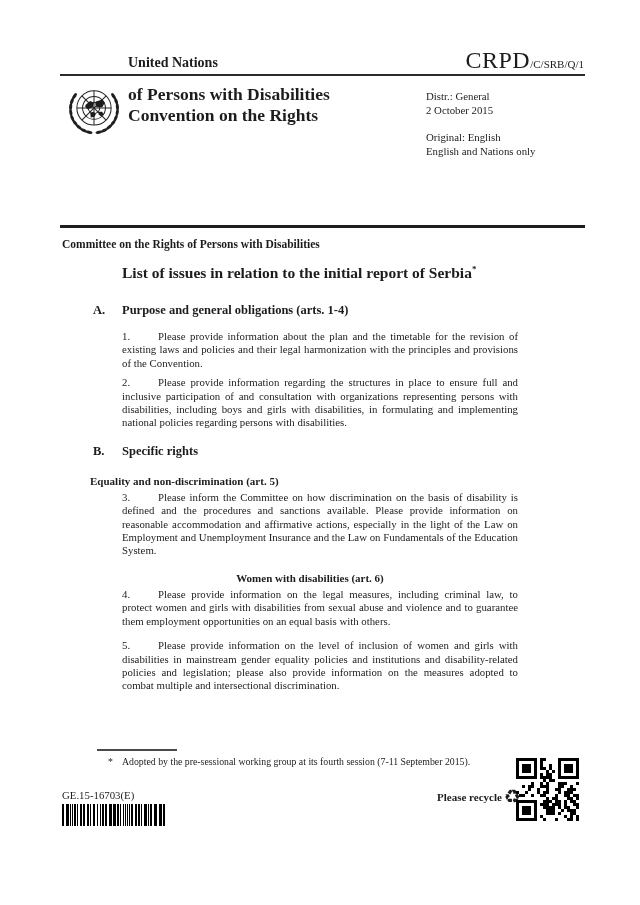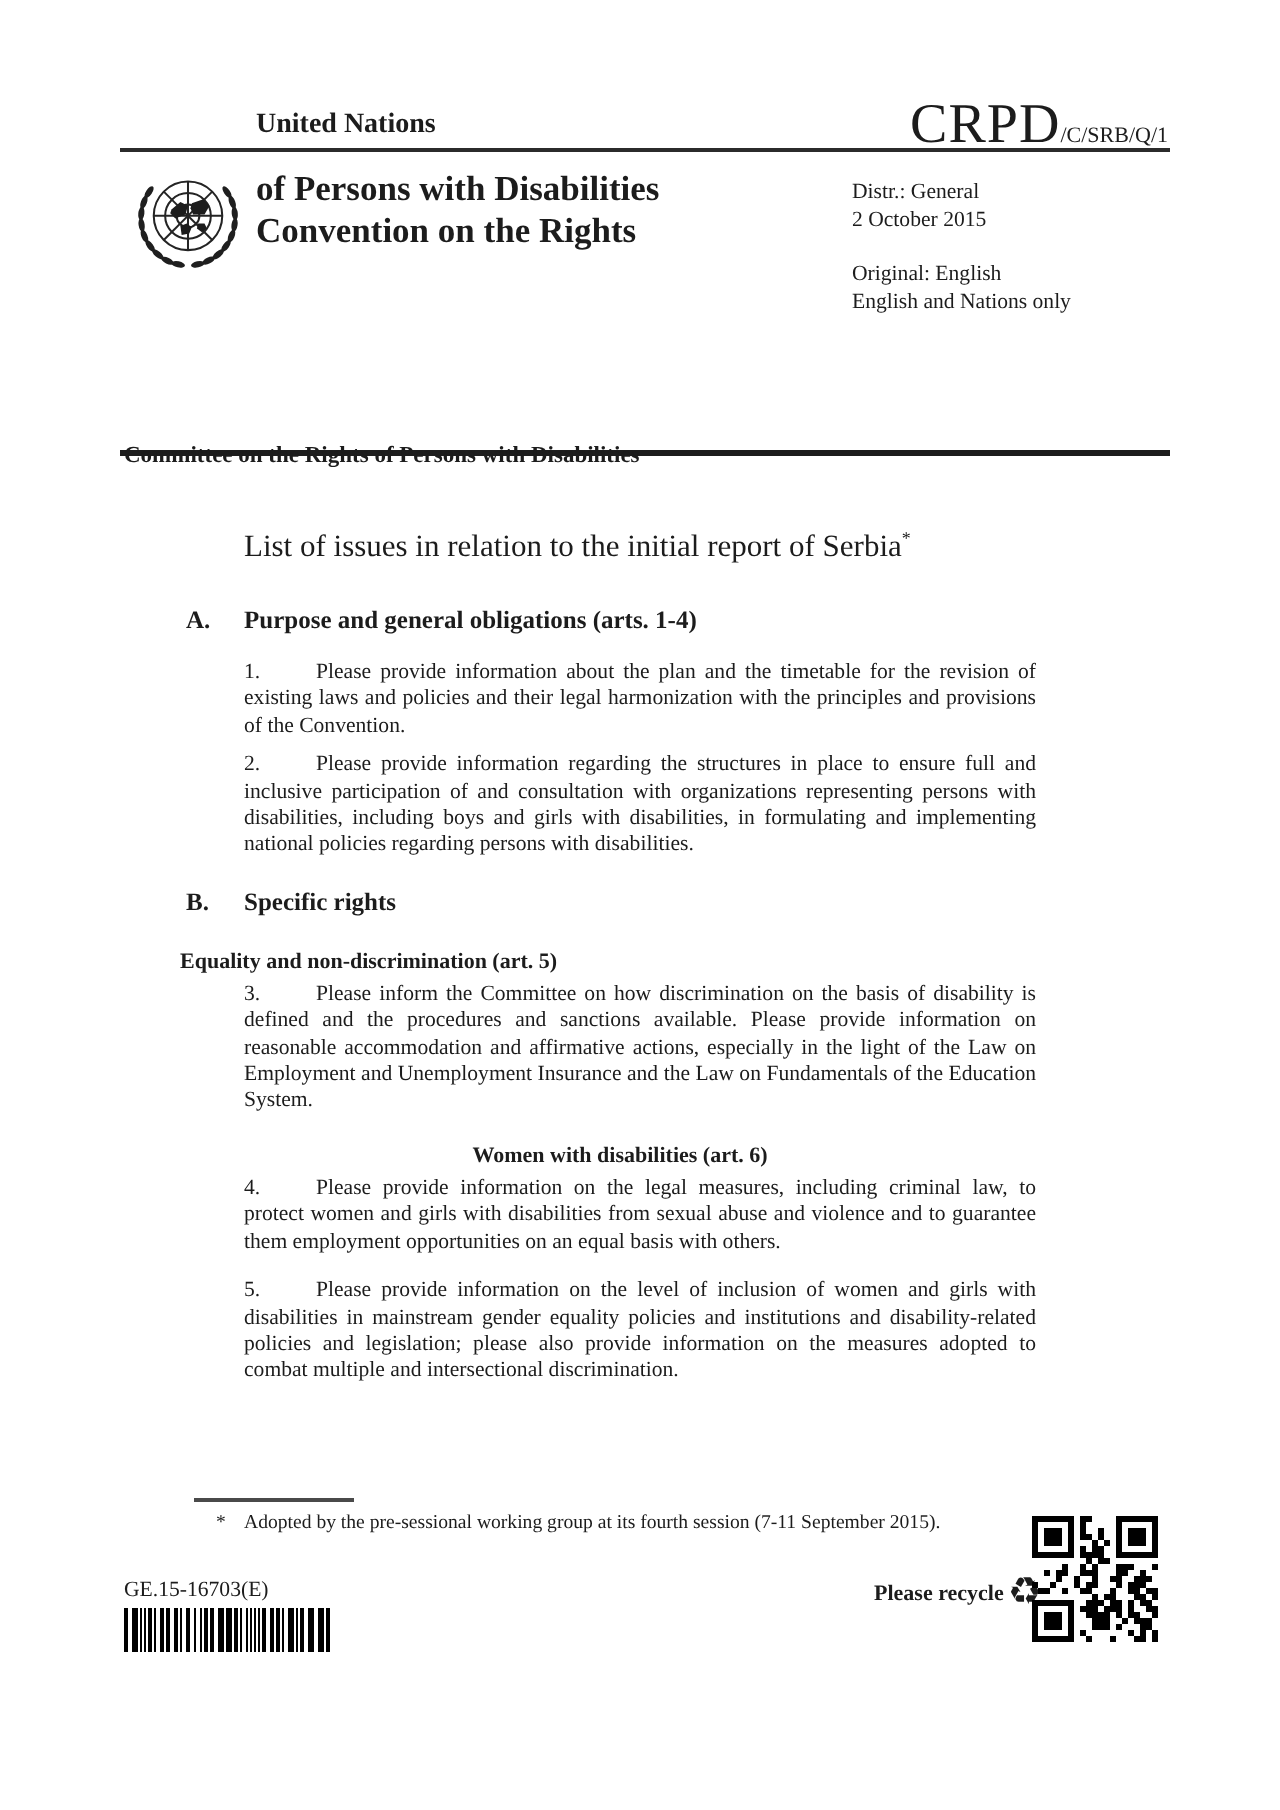--- a/index.html
+++ b/index.html
@@ -7,32 +7,32 @@
   .page {
     position:relative; width:640px; height:905px; margin:0 auto;
     background:#ffffff; color:#1c1c1c; overflow:hidden;
     font-family:"Liberation Serif", serif;
     border-radius:14px;
   }
 
   
   .un-name { position:absolute; left:128px; top:55px; font-size:14px; font-weight:bold; }
   .doc-symbol { position:absolute; right:56px; top:47px; white-space:nowrap; }
-  .doc-symbol .main { font-size:28px; letter-spacing:.5px; }
+  .doc-symbol .main { font-size:24px; letter-spacing:.5px; }
   .doc-symbol .suffix { font-size:11px;text-align:center; }
   .rule-1 { position:absolute; left:60px; right:55px; top:74px; height:2px; background:#2b2b2b; }
   .emblem { position:absolute; left:62px; top:80px; width:64px; height:66px; }
   .conv-title { position:absolute; left:128px; top:84px; font-size:17.5px; font-weight:bold; line-height:20.5px; }
   .distr-block { position:absolute; left:426px; top:89px; font-size:10.8px; line-height:14px; }
   .distr-block .group2 { margin-top:13px; }
   .rule-2 { position:absolute; left:60px; right:55px; top:225px; height:2.5px; background:#1d1d1d; }
 
   
-  .committee { position:absolute; left:62px; top:222px; font-size:11.5px; font-weight:bold; }
-  .doc-title { position:absolute; left:122px; top:264px; font-size:15.5px; font-weight:normal; }
+  .committee { position:absolute; left:62px; top:238px; font-size:11.5px; font-weight:bold; }
+  .doc-title { position:absolute; left:122px; top:264px; font-size:15.5px; font-weight:bold; }
   .doc-title sup { font-size:9px; }
   .content { position:absolute; left:60px; top:303px; width:470px; }
   .sec-heading { display:flex; margin:0 0 0 33px; font-size:12.5px; font-weight:bold; }
   .sec-heading .letter { display:inline-block; width:29px; flex:0 0 29px; }
   .sub-heading { margin-left:30px; font-size:11px; font-weight:bold; }
   .para {
     margin-left:62px; width:396px; text-align:justify;
     font-size:10.8px; line-height:13.4px;
   }
   .para .pnum { display:inline-block; width:36px; }

